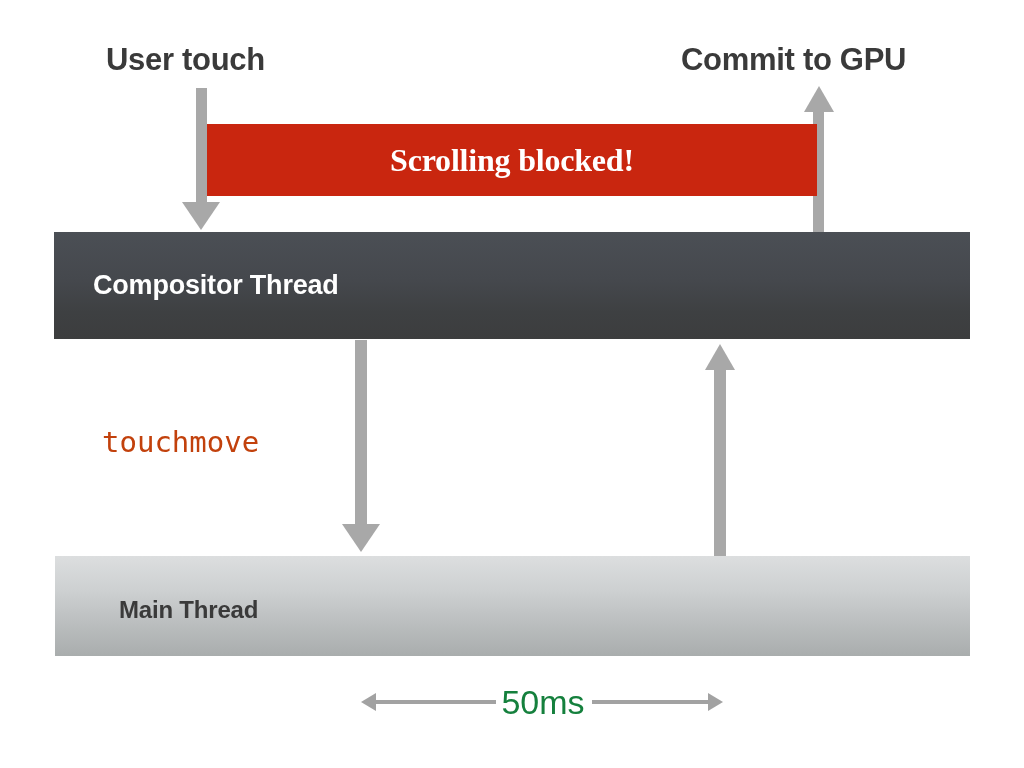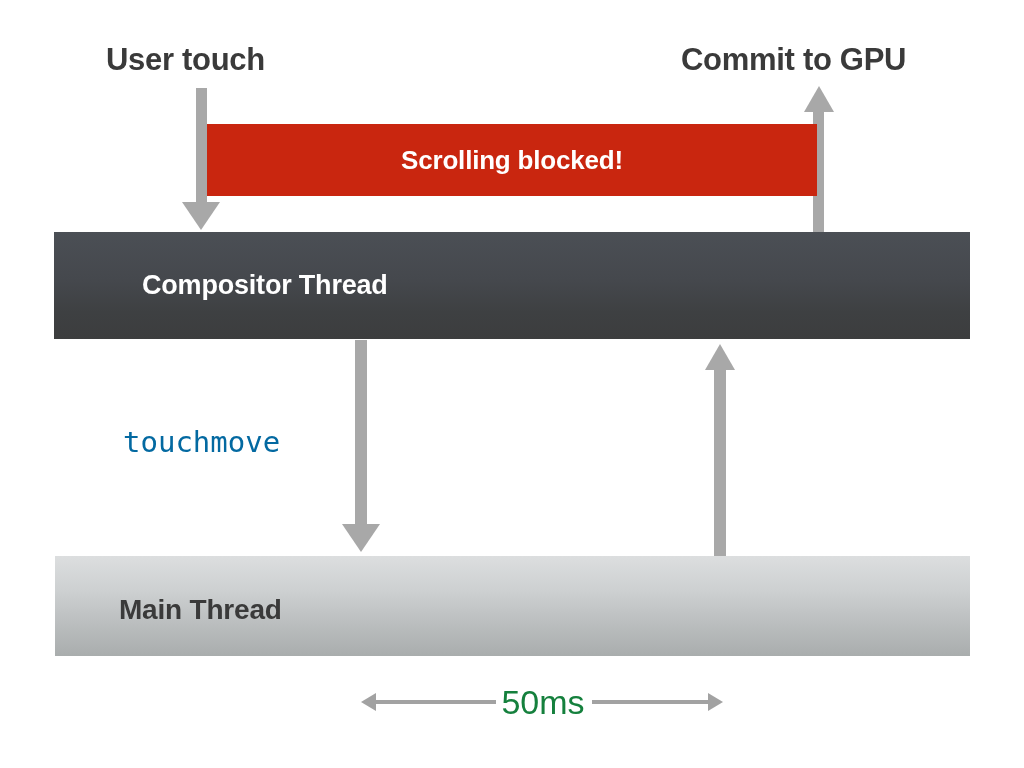--- a/index.html
+++ b/index.html
@@ -37,23 +37,23 @@
     left: 207px;
     top: 124px;
     width: 610px;
     height: 72px;
     background: #c9260f;
     display: flex;
     align-items: center;
     justify-content: center;
   }
   #blocked-bar-label {
-    font-family: Liberation Sans, sans-serif;
-    font-weight: bold;
-    font-size: 26px;
+    font-family: Liberation Serif, serif;
+    font-weight: bold;
+    font-size: 32px;
     color: #ffffff;
     letter-spacing: -0.2px;
   }
 
   
   .thread-bar {
     position: absolute;
     display: flex;
     align-items: center;
   }
@@ -62,34 +62,34 @@
     top: 232px;
     width: 916px;
     height: 107px;
     background: linear-gradient(to bottom, #4b4f55 0%, #45484d 45%, #3e4042 75%, #3c3d3e 100%);
   }
   #compositor-label {
     font-family: "Liberation Sans", sans-serif;
     font-weight: bold;
     font-size: 27px;
     color: #ffffff;
-    margin-left: 88px;
+    margin-left: 39px;
     letter-spacing: -0.2px;
   }
   #main-bar {
     left: 55px;
     top: 556px;
     width: 915px;
     height: 100px;
     background: linear-gradient(to bottom, #dcdedf 0%, #cdd0d1 35%, #bcbfc0 65%, #a9adad 100%);
   }
   #main-label {
     font-family: "Liberation Sans", sans-serif;
     font-weight: bold;
-    font-size: 28px;
+    font-size: 24px;
     color: #3a3a3a;
     margin-left: 64px;
     letter-spacing: -0.2px;
     margin-top: 8px;
   }
   
   #ontouchmove-block {
     position: absolute;
     left: 361px;
     top: 556px;
@@ -103,25 +103,25 @@
   #ontouchmove-label {
     font-family: "DejaVu Sans Mono", monospace;
     font-size: 26px;
     color: #232020;
     letter-spacing: 0px;
   }
 
   
   #touchmove-label {
     position: absolute;
-    left: 123px;
+    left: 102px;
     top: 425px;
     font-family: "DejaVu Sans Mono", monospace;
     font-size: 29px;
-    color: #0369a1;
+    color: #c2410c;
     white-space: nowrap;
   }
 
   
   .arrow { position: absolute; }
   .shaft {
     position: absolute;
     background: #a8a8a8;
   }
   .head-down {

